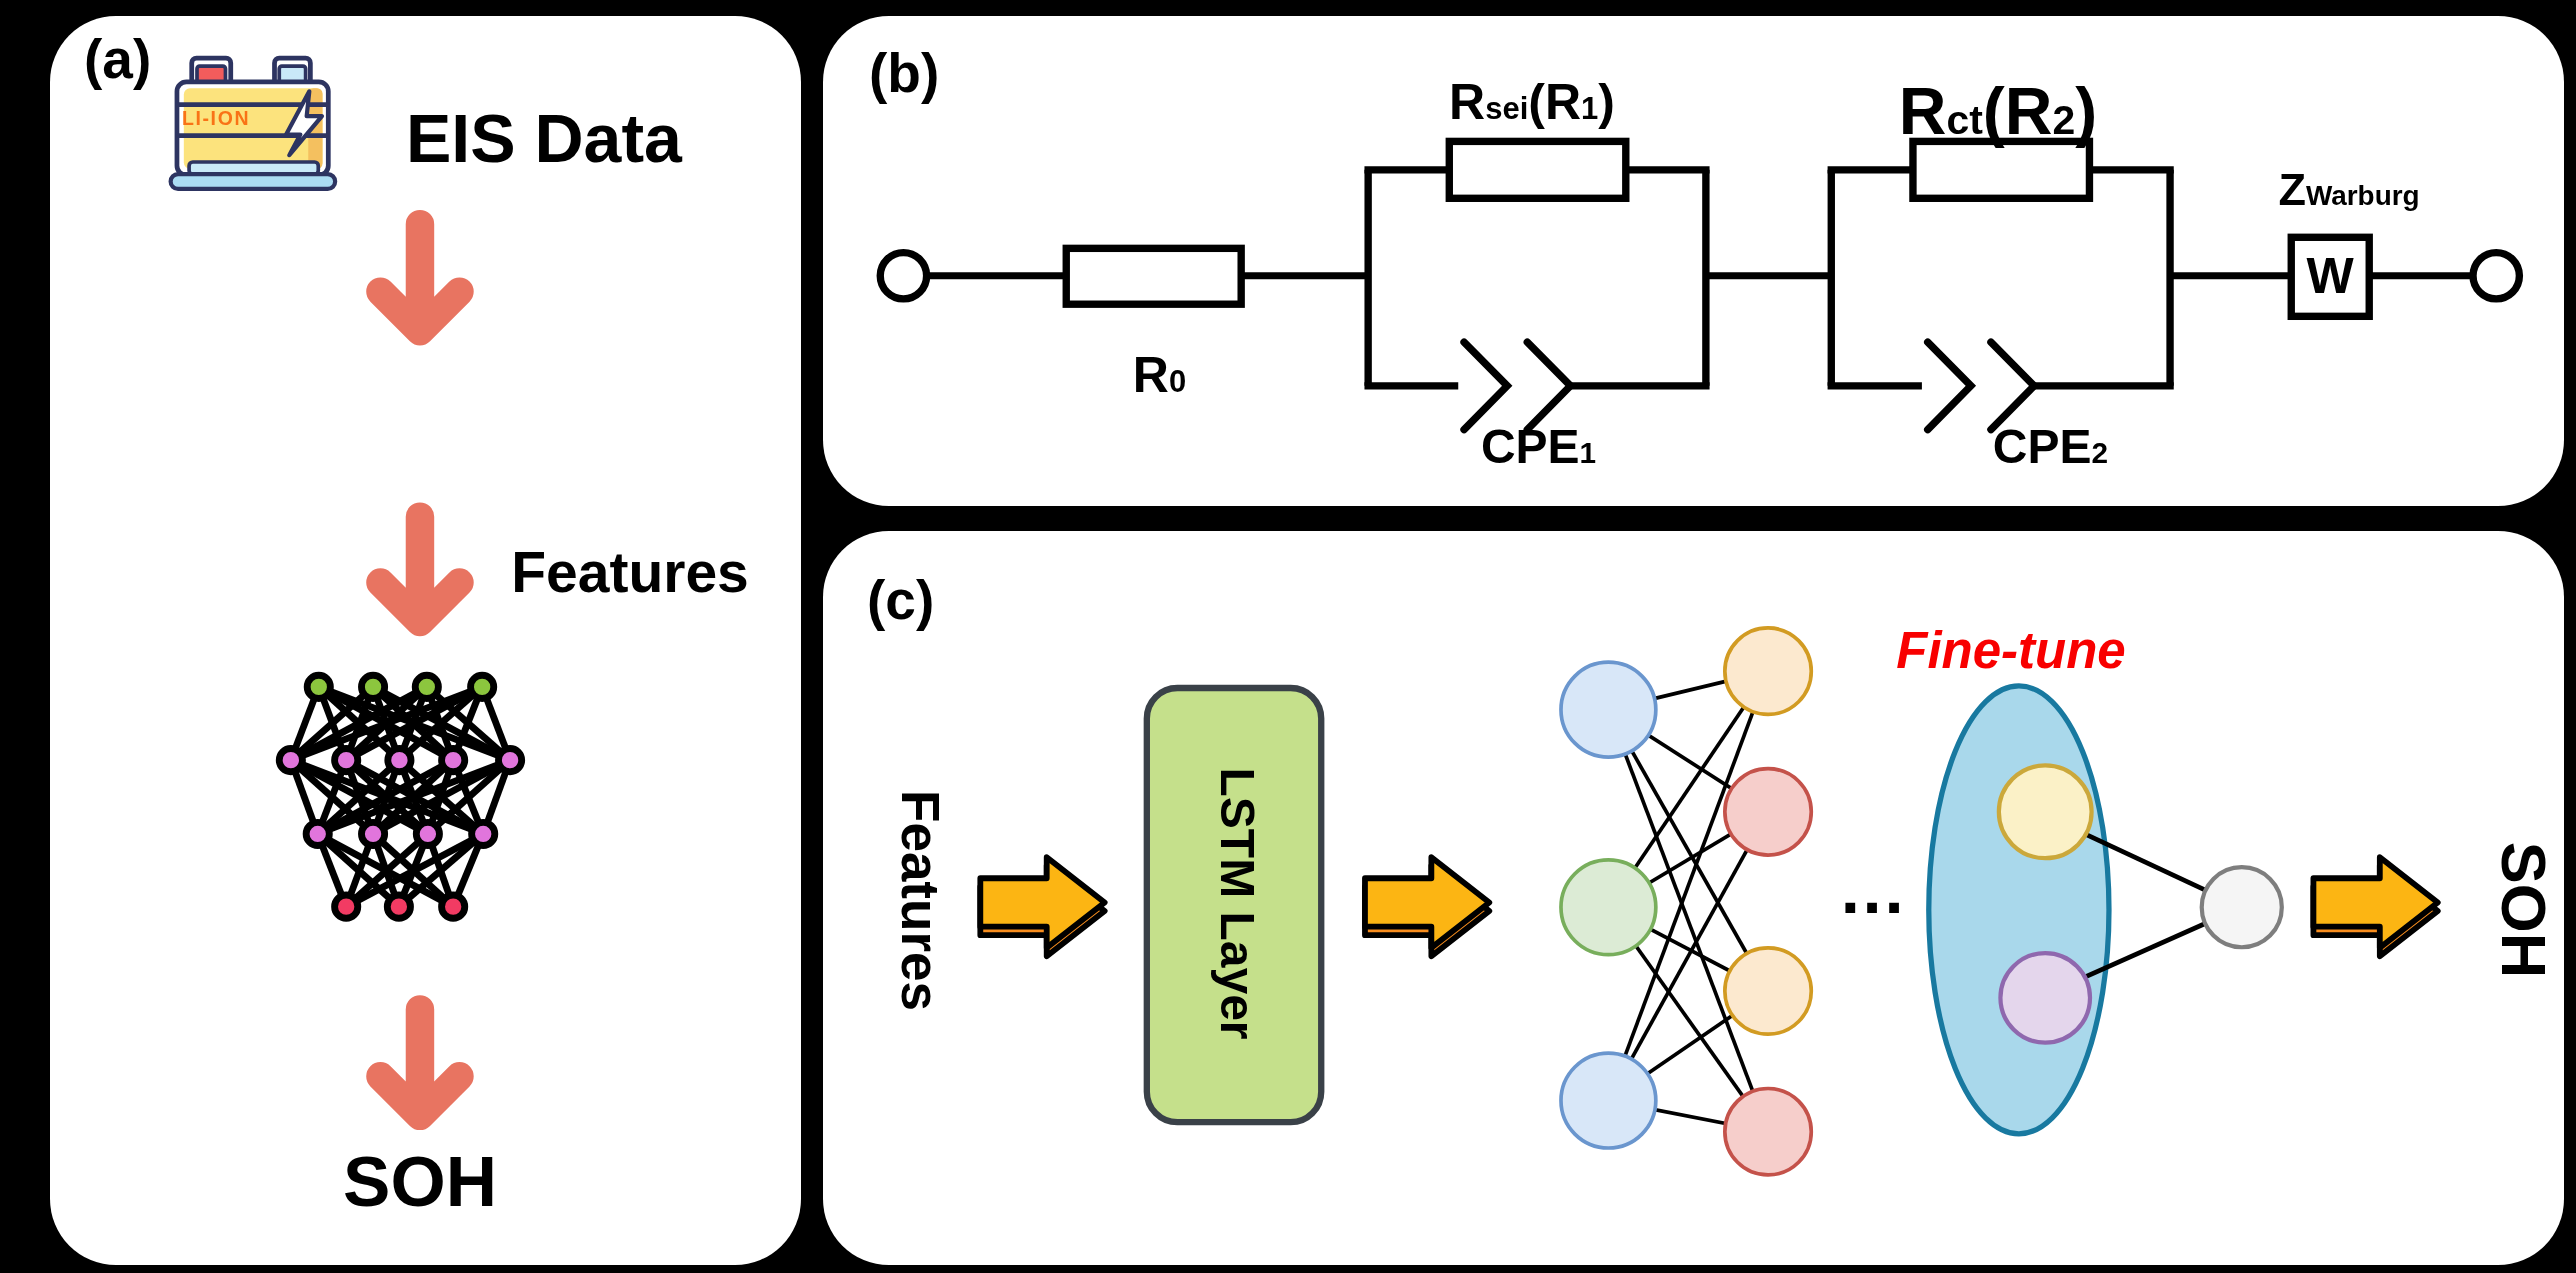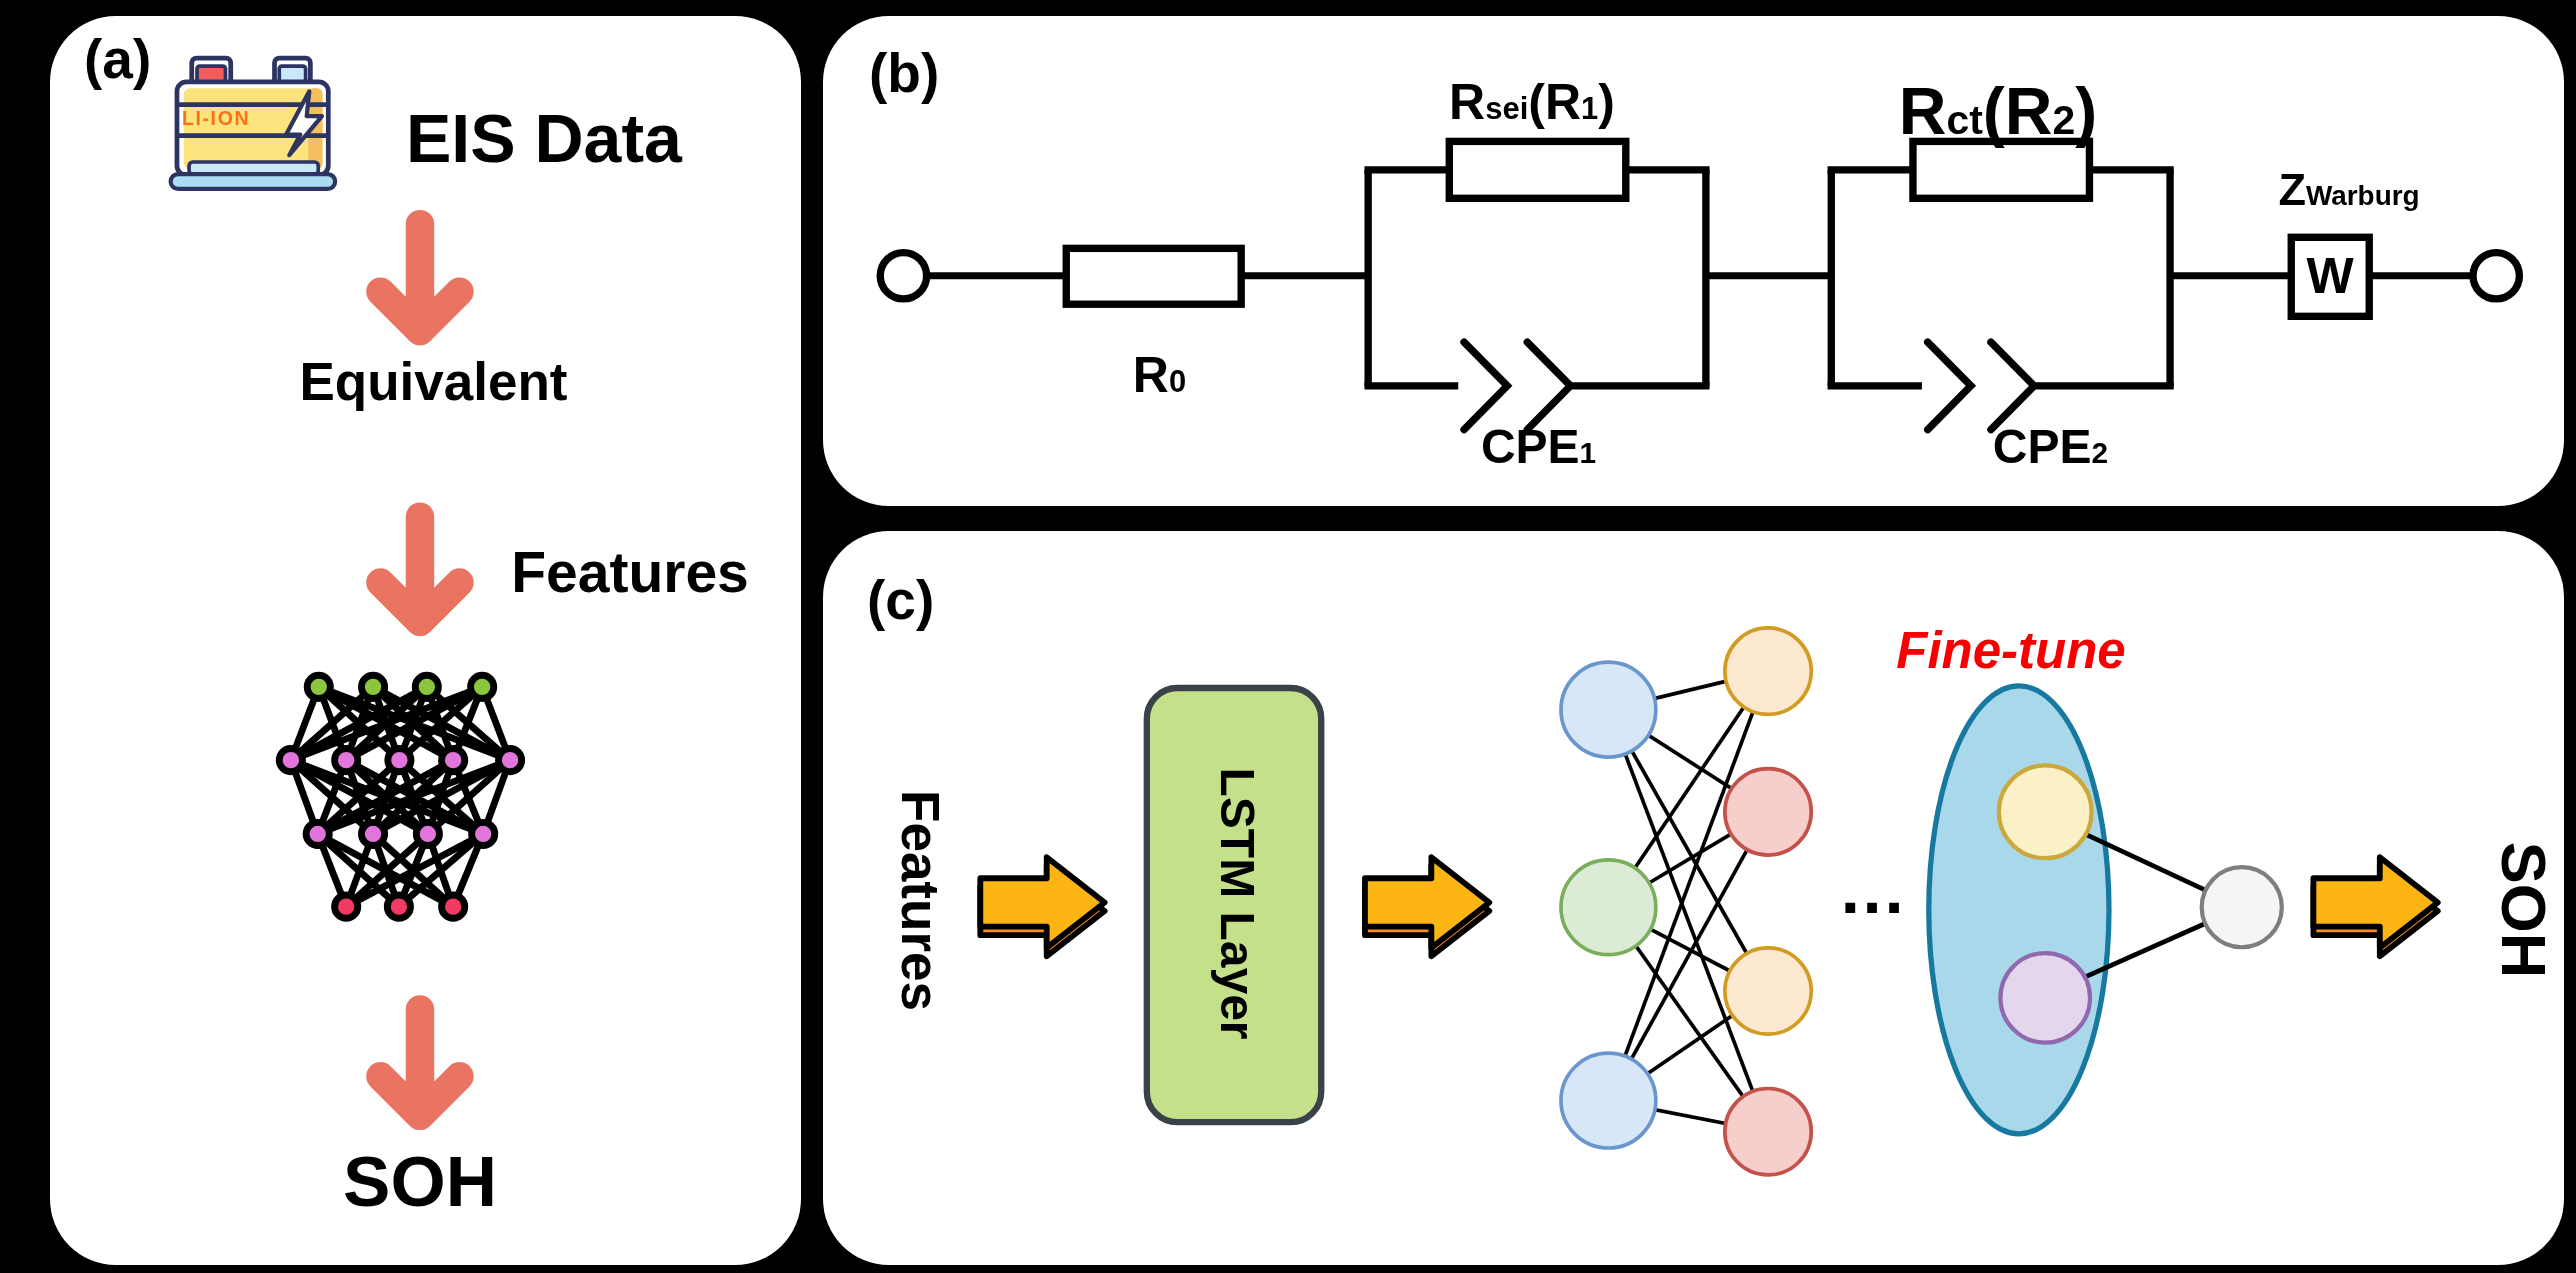--- a/index.html
+++ b/index.html
@@ -126,21 +126,20 @@
     <rect x="40" y="214" width="245" height="23" rx="7" fill="#C9E9F8" stroke-width="7"></rect>
     <rect x="5" y="237" width="312" height="28" rx="14" fill="#ABDCF3" stroke-width="8"></rect>
     <polygon points="268,80 224,162 251,162 230,201 292,127 263,127" fill="#fff" stroke-width="8"></polygon>
   </g>
 </svg>
 
 <div class="lbl" style="left:84px;top:27px;font-size:55px;">(a)</div>
 <div class="lbl" style="left:182px;top:107px;width:105px;font-size:19.5px;letter-spacing:1.6px;color:#f97316;" class2="ctr">LI-ION</div>
 <div class="lbl ctr" style="left:406px;top:99px;width:264px;font-size:68px;">EIS Data</div>
 <div class="lbl ctr" style="left:170px;top:348px;width:527px;font-size:53px;line-height:67px;">
-  <div>Equivalent</div>
 </div>
 <div class="lbl ctr" style="left:493px;top:539px;width:274px;font-size:57px;">Features</div>
 <div class="lbl ctr" style="left:288px;top:1141px;width:264px;font-size:71px;">SOH</div>
 
 <div class="panel" style="left:823px;top:16px;width:1741px;height:490px;">
   <svg width="1741" height="490" viewBox="0 0 3303 930" style="left:0;top:0;">
     <circle cx="152" cy="493" r="44" class="thick"></circle>
     <line x1="196" y1="493" x2="461" y2="493" class="wire"></line>
     <rect x="461" y="441" width="332" height="106" class="cbox"></rect>
     <line x1="793" y1="493" x2="1034" y2="493" class="wire"></line>

